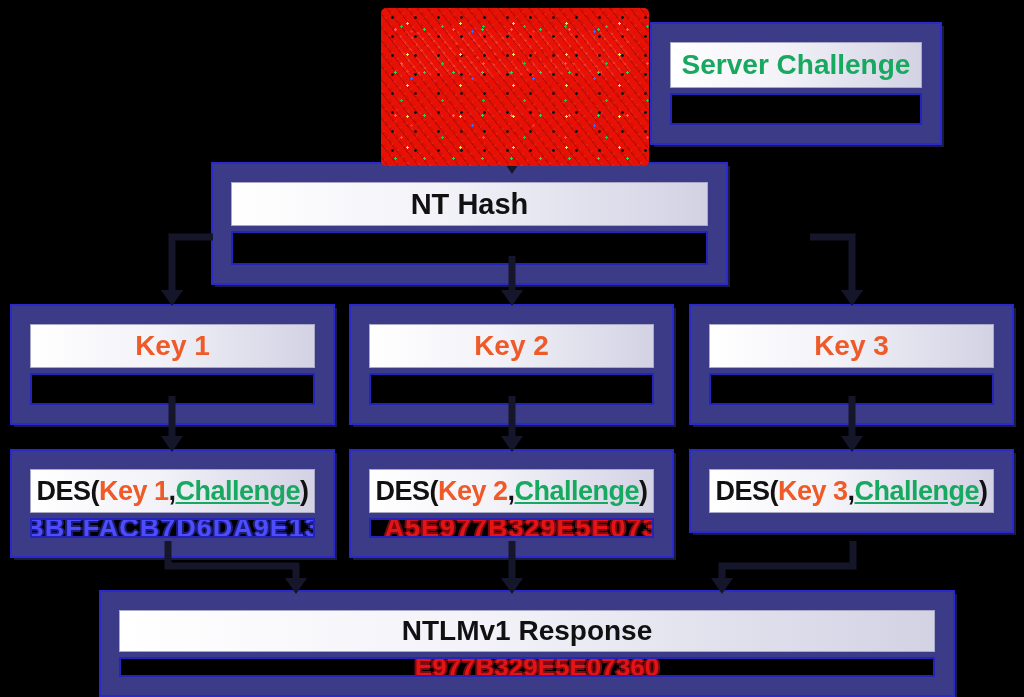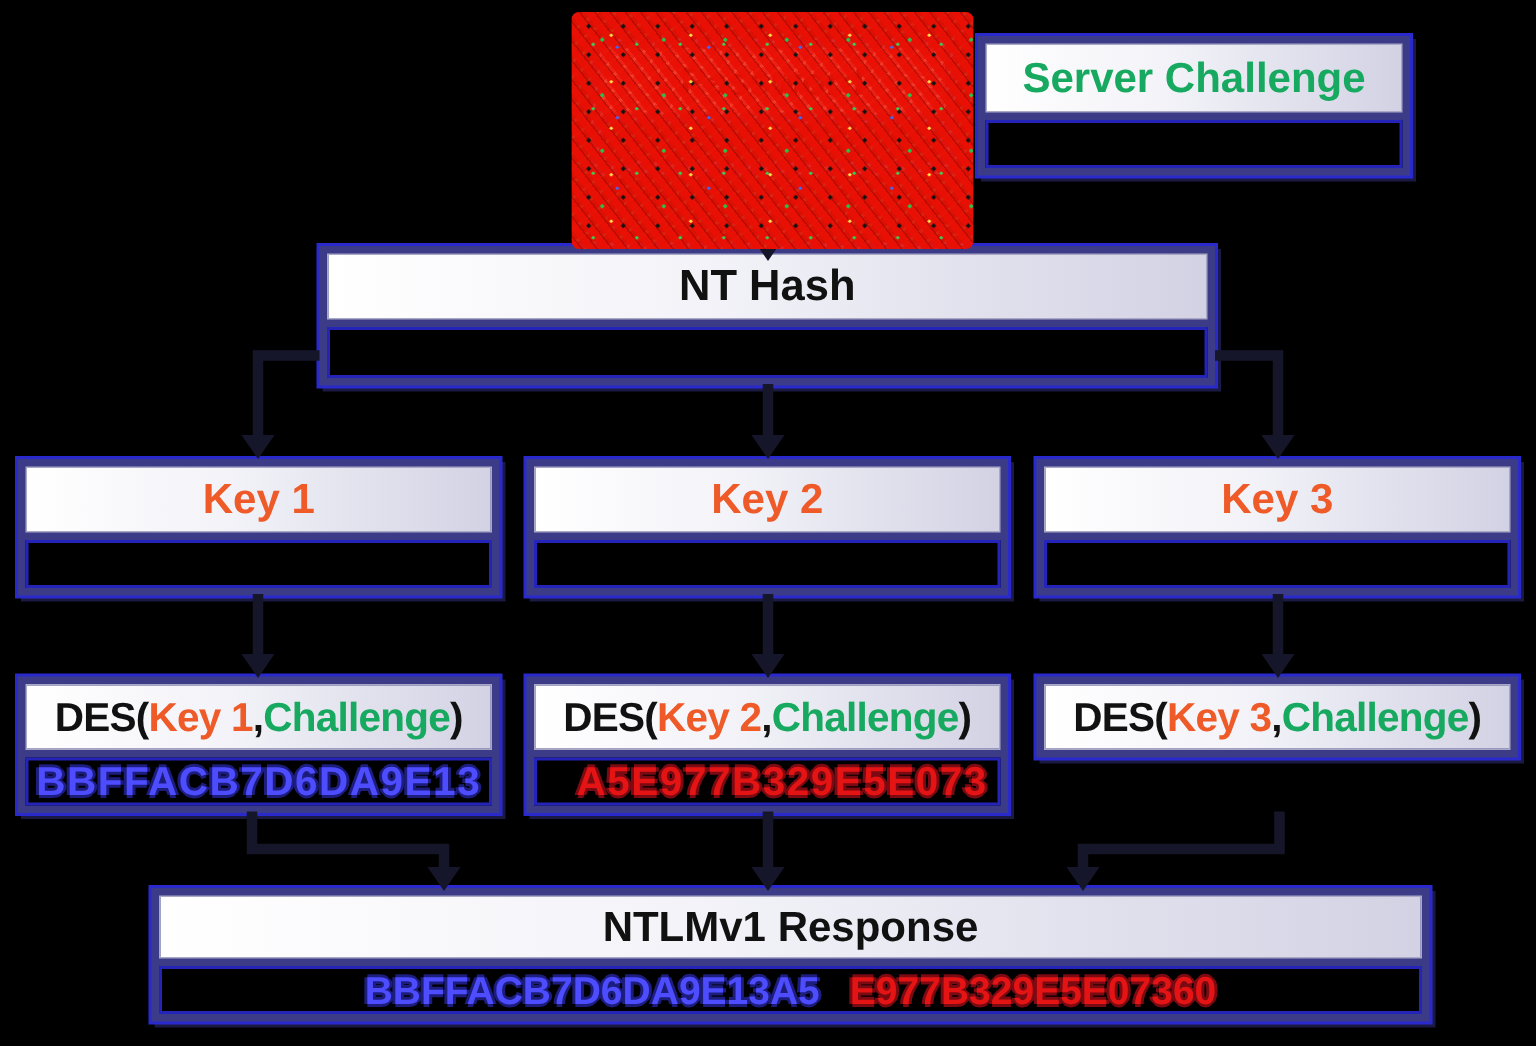--- a/index.html
+++ b/index.html
@@ -2,48 +2,48 @@
 <html><head>
 <meta charset="utf-8">
 <style>
   html,body{margin:0;padding:0;background:#000;}
   .canvas{
     position:relative;width:1024px;height:697px;background:#000;overflow:hidden;
     font-family:"Liberation Sans",sans-serif;
   }
   
   .nbox{
-    position:absolute;background:#3b3b88;padding:5px;box-sizing:border-box;
+    position:absolute;background:#3b3b88;padding:18px;box-sizing:border-box;
     box-shadow:0 0 0 2px #2a2acc, 3px 3px 0 1px #1a1a45;z-index:1;
   }
   .nbox .title{
     background:linear-gradient(90deg,#ffffff 0%,#f2f2f8 45%,#d2d2e4 100%);
     border:1px solid #a9a9c6;display:flex;align-items:center;justify-content:center;
     font-weight:bold;color:#111;
   }
   .nbox .val{
     background:#000;border:2px solid #2424b8;margin-top:5px;box-sizing:border-box;
     display:flex;align-items:center;justify-content:center;overflow:hidden;
   }
   .t-pw{height:42px;font-size:26px;}
   .t-sc{height:44px;font-size:28px;color:#17A95F !important;}
   .t-nt{height:42px;font-size:29px;}
   .t-key{height:42px;font-size:28px;color:#EE5A28 !important;}
   .t-des{height:42px;font-size:27px;letter-spacing:-0.5px;text-align:center;}
   .t-resp{height:40px;font-size:28px;}
   .v-sm{height:30px;}
   .v-md{height:32px;}
   .v-nt{height:34px;}
-  .v-hex{height:32px;}
+  .v-hex{height:20px;text-decoration:underline;}
   .script{
     font-family:"DejaVu Serif",serif;font-style:italic;font-weight:bold;
     font-size:23px;color:#141414;letter-spacing:1px;
   }
   .des-k{color:#EE5A28;}
-  .des-c{color:#17A95F;}
+  .des-c{color:#17A95F;text-decoration:underline;}
   .hx{font-weight:bold;font-size:27px;letter-spacing:1px;white-space:nowrap;}
   .hx-resp{font-size:26px;letter-spacing:0;}
   .hx-blue{color:#4d4dff;text-shadow:-2px 0 0 #1d1d7e,2px 0 0 #1d1d7e,0 -2px 0 #1d1d7e,0 2px 0 #1d1d7e;}
   .hx-red{color:#e41414;text-shadow:-2px 0 0 #7c0a12,2px 0 0 #7c0a12,0 -2px 0 #7c0a12,0 2px 0 #7c0a12;margin-left:20px;}
   .hx-dark{color:#1c1c50;text-shadow:-1px 0 0 #0c0c2a,1px 0 0 #0c0c2a,0 -1px 0 #0c0c2a,0 1px 0 #0c0c2a;}
   
   .scribble{
     position:absolute;left:381px;top:8px;width:268px;height:158px;z-index:5;
     border-radius:5px;
     background-image:
@@ -97,21 +97,21 @@
     </div>
   </div>
 
   <div class="scribble"></div>
 
   <div class="nbox" style="left:652px;top:24px;width:288px;">
     <div class="title t-sc">Server Challenge</div>
     <div class="val v-md"></div>
   </div>
 
-  <div class="nbox" style="left:213px;top:164px;width:597px;">
+  <div class="nbox" style="left:213px;top:164px;width:513px;">
     <div class="title t-nt">NT Hash</div>
     <div class="val v-nt"></div>
   </div>
 
   <div class="nbox" style="left:12px;top:306px;width:321px;">
     <div class="title t-key">Key 1</div>
     <div class="val v-md"></div>
   </div>
   <div class="nbox" style="left:351px;top:306px;width:321px;">
     <div class="title t-key">Key 2</div>
@@ -152,18 +152,17 @@
         <span class="des-k">Key 3</span>
         <span>, </span>
         <span class="des-c">Challenge</span>
         <span>)</span>
       </div>
   </div>
 
   <div class="nbox" style="left:101px;top:592px;width:852px;">
     <div class="title t-resp">NTLMv1 Response</div>
     <div class="val v-hex">
-      <span class="hx hx-resp hx-blue">BBFFACB7D6DA9E13A5</span>
         <span class="hx hx-resp hx-red">E977B329E5E07360</span>
     </div>
   </div>
 
 </div>
 
 </body></html>

